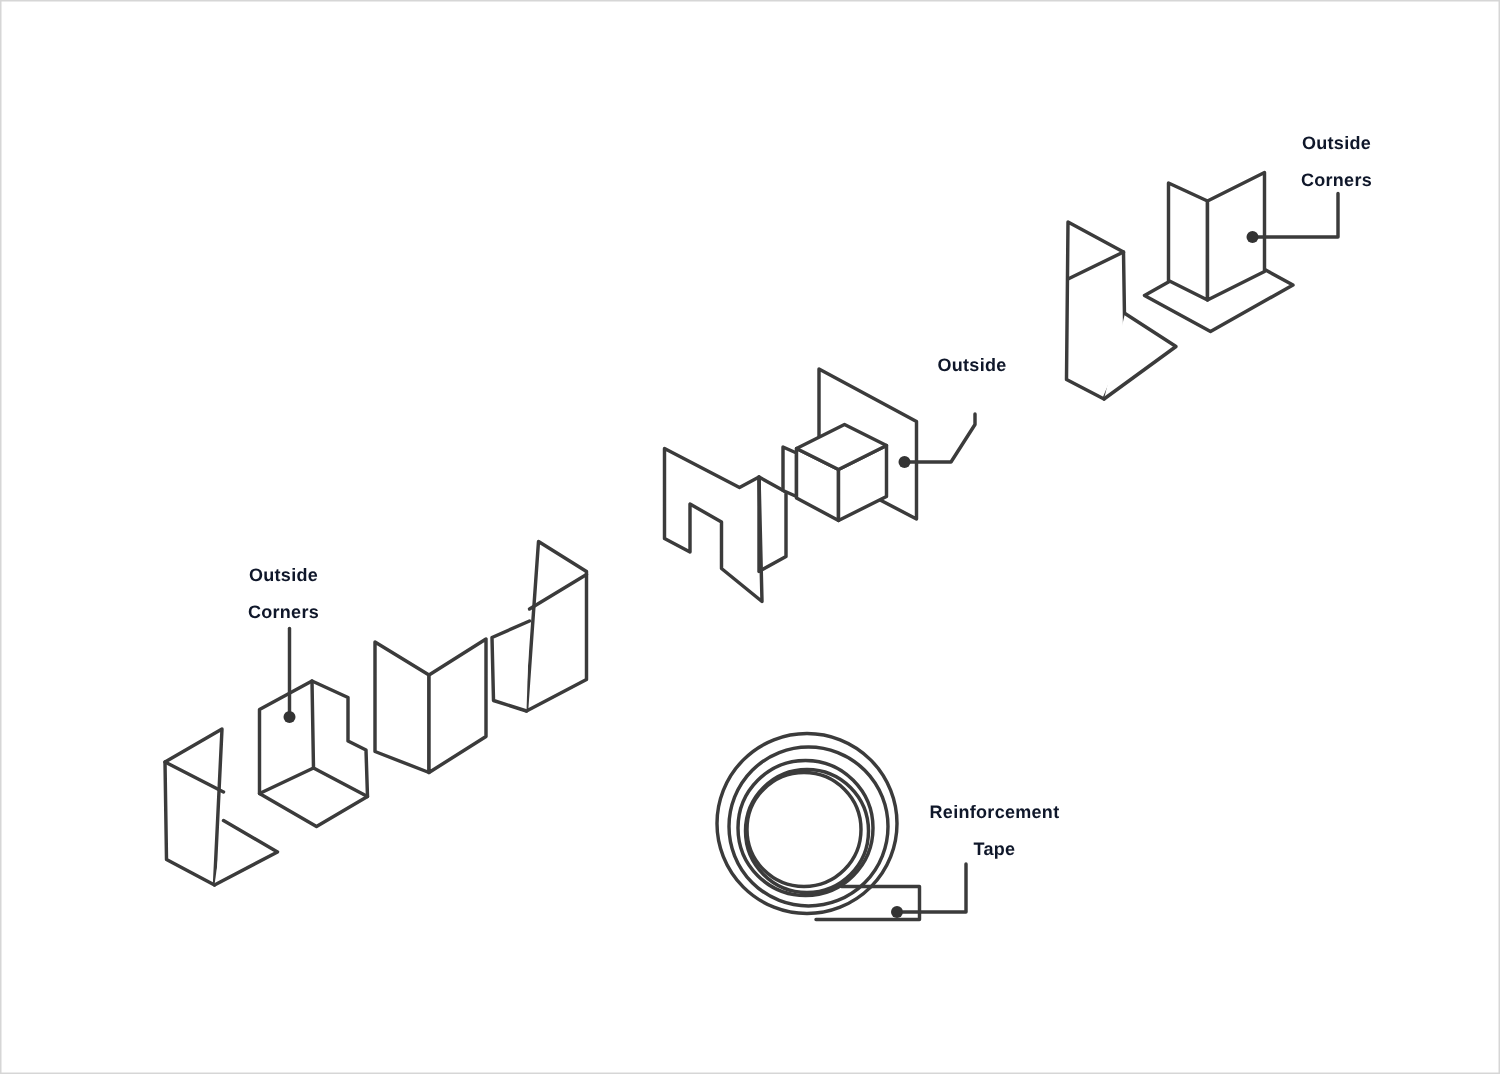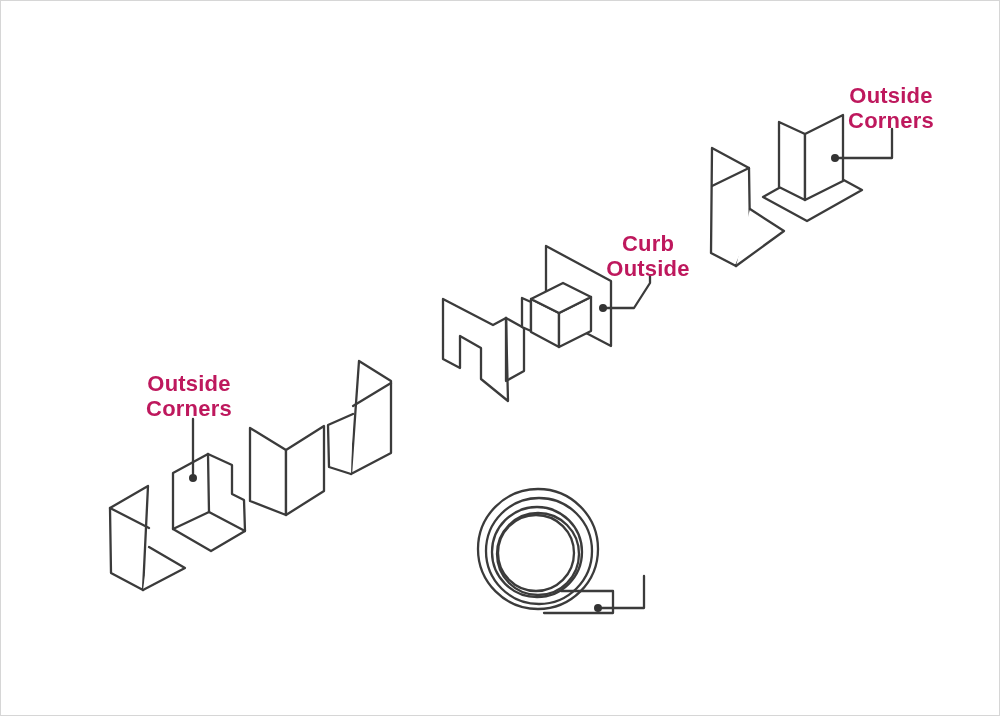--- a/index.html
+++ b/index.html
@@ -13,23 +13,23 @@
     overflow:hidden;
   }
   svg{position:absolute;left:0;top:0;}
   .s{fill:none;stroke:#3b3b3b;stroke-width:2.3;stroke-linejoin:round;stroke-linecap:round;}
   .sf{fill:#ffffff;stroke:#3b3b3b;stroke-width:2.3;stroke-linejoin:round;stroke-linecap:round;}
   .dot{fill:#333333;stroke:none;}
   .lbl{
     position:absolute;
     width:200px;
     text-align:center;
-    font-size:22px;
+    font-size:12px;
     font-weight:bold;
-    color:#be185d;
+    color:#0f172a;
     line-height:25px;
     letter-spacing:0.2px;
     white-space:nowrap;
   }
 </style>
 </head>
 <body>
 
 <div class="stage">
 
@@ -106,23 +106,26 @@
     </g>
 
   </svg>
 
   <div class="lbl" style="left:88px;top:370px;">
     <div>Outside</div>
     <div>Corners</div>
   </div>
 
   <div class="lbl" style="left:547px;top:230px;">
-    <div>Curb</div>
     <div>Outside</div>
   </div>
 
   <div class="lbl" style="left:790px;top:82px;">
     <div>Outside</div>
     <div>Corners</div>
   </div>
 
+  <div class="lbl" style="left:562px;top:528px;">
+    <div>Reinforcement</div>
+    <div>Tape</div>
+  </div>
 
 </div>
 
 </body></html>

